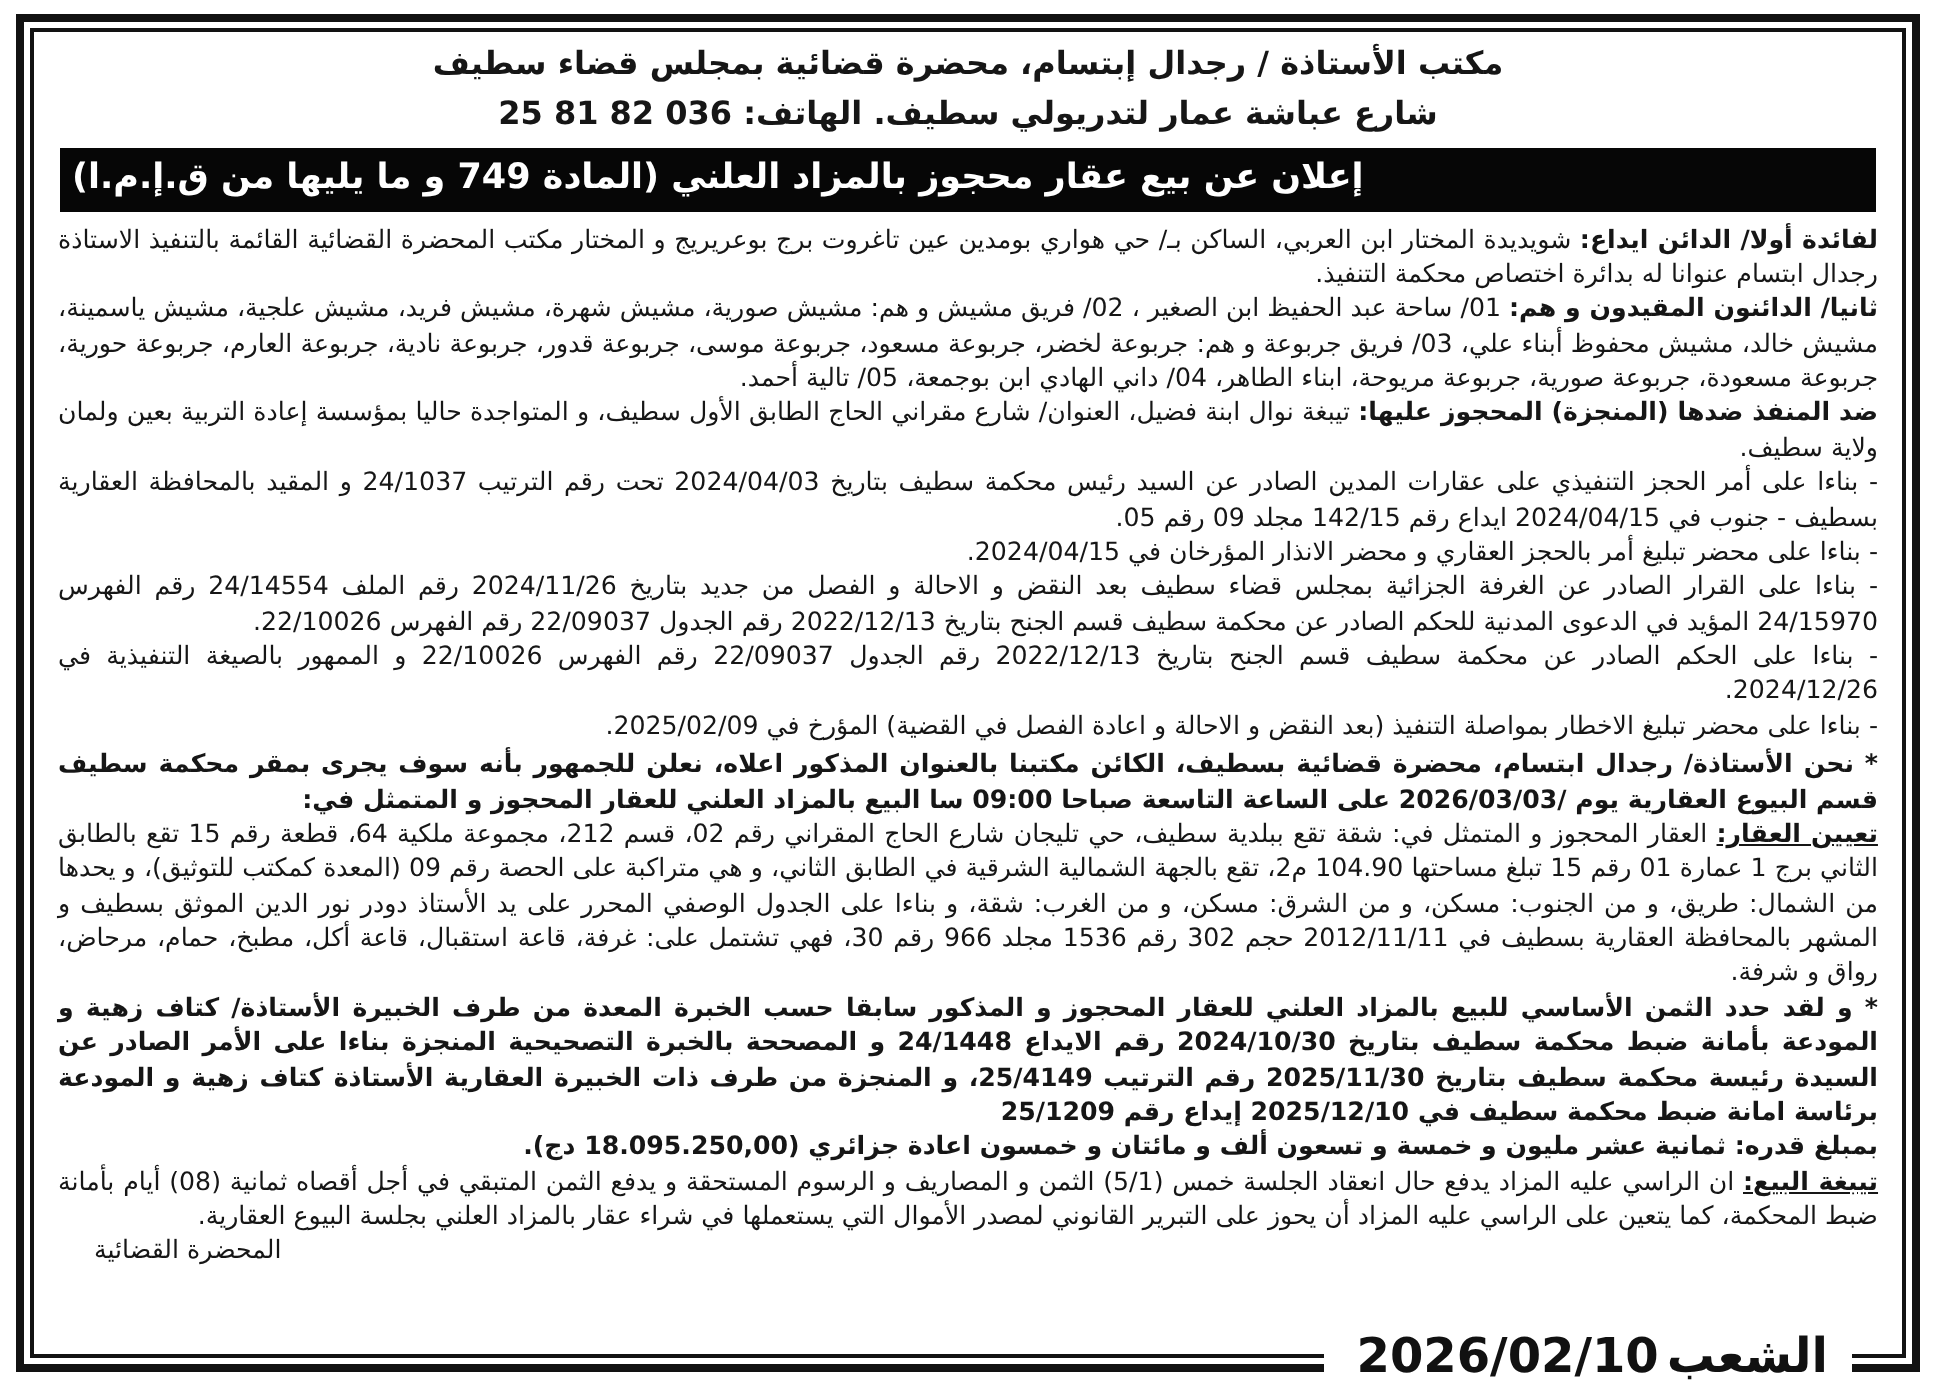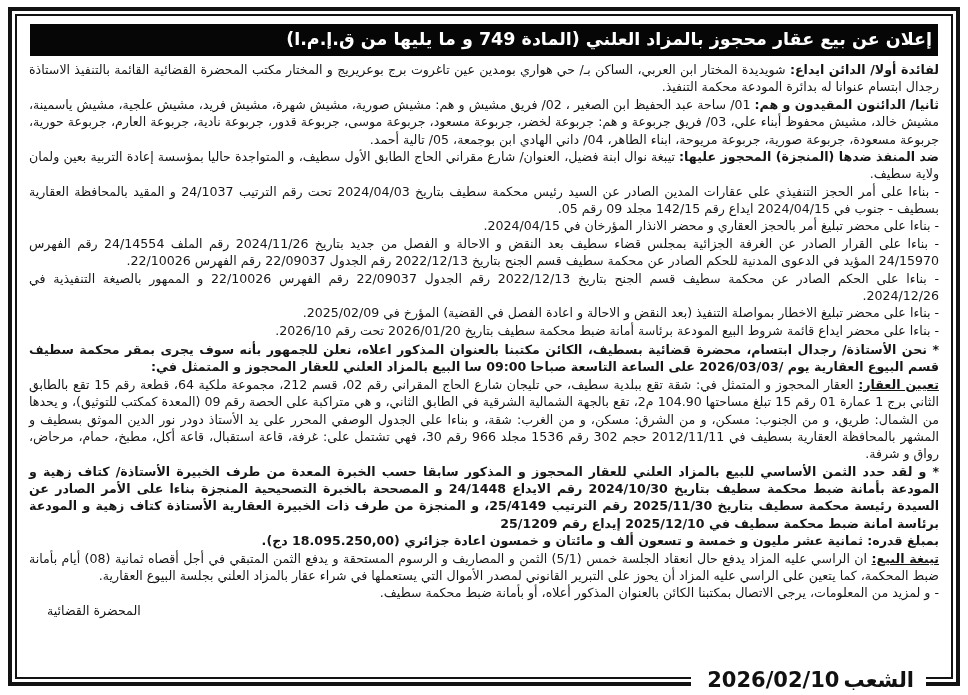--- a/index.html
+++ b/index.html
@@ -9,69 +9,71 @@
     font-family:"DejaVu Sans", sans-serif; color:#161616; box-sizing:border-box;
     padding:7px 8px 9px 8px;
   }
   .frame-outer { border:4px solid #121212; height:100%; box-sizing:border-box; padding:3px; }
   .frame-inner {
     border:2px solid #121212; height:100%; box-sizing:border-box;
     padding:4px 12px 10px 12px; direction:rtl; overflow:hidden;
   }
   .office-header { text-align:center; font-weight:bold; font-size:16px; line-height:1.55; }
   .banner {
-    background:#060606; color:#ffffff; text-align:right; font-weight:bold;
+    background:#060606; color:#ffffff; text-align:left; font-weight:bold;
     font-size:17.5px; padding:5px 6px 7px 6px; margin:4px 1px 5px 1px;
   }
   .para { margin:0; direction:rtl; text-align:justify; font-size:12.6px; line-height:1.38; }
   .gap { margin-top:2px; }
   .b  { font-weight:bold; }
   .bu { font-weight:bold; text-decoration:underline; }
   .bold-para { font-weight:bold; }
   .sig { margin:1px 0 0 0; direction:rtl; text-align:left; font-weight:normal; font-size:12.6px; padding-left:18px; }
   .footer {
     position:absolute; bottom:1px; right:42px; background:#ffffff;
-    direction:rtl; font-weight:bold; font-size:21px; padding:2px 12px; color:#111111;
+    direction:rtl; font-weight:bold; font-size:24px; padding:2px 12px; color:#111111;
   }
   .footer span { margin-left:4px; }
 </style>
 </head>
 <body>
 
 <div class="page">
   <div class="frame-outer">
     <div class="frame-inner">
 
+      <div class="office-header">
+        <div>مكتب الأستاذة / رجدال إبتسام، محضرة قضائية بمجلس قضاء سطيف</div>
+        <div>شارع عباشة عمار لتدريولي سطيف. الهاتف: 036 82 81 25</div>
+      </div>
 
       <div class="banner">إعلان عن بيع عقار محجوز بالمزاد العلني (المادة 749 و ما يليها من ق.إ.م.ا)</div>
 
-      <p class="para"><span class="b">لفائدة أولا/ الدائن ايداع:</span><span> شويديدة المختار ابن العربي، الساكن بـ/ حي هواري بومدين عين تاغروت برج بوعريريج و المختار مكتب المحضرة القضائية القائمة بالتنفيذ الاستاذة رجدال ابتسام عنوانا له بدائرة المودعة محكمة التنفيذ.</span></p>
+      <p class="para"><span class="b">لفائدة أولا/ الدائن ايداع:</span><span> شويديدة المختار ابن العربي، الساكن بـ/ حي هواري بومدين عين تاغروت برج بوعريريج و المختار مكتب المحضرة القضائية القائمة بالتنفيذ الاستاذة رجدال ابتسام عنوانا له بدائرة اختصاص محكمة التنفيذ.</span></p>
 
       <p class="para"><span class="b">ثانيا/ الدائنون المقيدون و هم:</span><span> 01/ ساحة عبد الحفيظ ابن الصغير ، 02/ فريق مشيش و هم: مشيش صورية، مشيش شهرة، مشيش فريد، مشيش علجية، مشيش ياسمينة، مشيش خالد، مشيش محفوظ أبناء علي، 03/ فريق جربوعة و هم: جربوعة لخضر، جربوعة مسعود، جربوعة موسى، جربوعة قدور، جربوعة نادية، جربوعة العارم، جربوعة حورية، جربوعة مسعودة، جربوعة صورية، جربوعة مريوحة، ابناء الطاهر، 04/ داني الهادي ابن بوجمعة، 05/ تالية أحمد.</span></p>
 
       <p class="para"><span class="b">ضد المنفذ ضدها (المنجزة) المحجوز عليها:</span><span> تيبغة نوال ابنة فضيل، العنوان/ شارع مقراني الحاج الطابق الأول سطيف، و المتواجدة حاليا بمؤسسة إعادة التربية بعين ولمان ولاية سطيف.</span></p>
 
       <p class="para">- بناءا على أمر الحجز التنفيذي على عقارات المدين الصادر عن السيد رئيس محكمة سطيف بتاريخ 2024/04/03 تحت رقم الترتيب 24/1037 و المقيد بالمحافظة العقارية بسطيف - جنوب في 2024/04/15 ايداع رقم 142/15 مجلد 09 رقم 05.</p>
       <p class="para">- بناءا على محضر تبليغ أمر بالحجز العقاري و محضر الانذار المؤرخان في 2024/04/15.</p>
       <p class="para">- بناءا على القرار الصادر عن الغرفة الجزائية بمجلس قضاء سطيف بعد النقض و الاحالة و الفصل من جديد بتاريخ 2024/11/26 رقم الملف 24/14554 رقم الفهرس 24/15970 المؤيد في الدعوى المدنية للحكم الصادر عن محكمة سطيف قسم الجنح بتاريخ 2022/12/13 رقم الجدول 22/09037 رقم الفهرس 22/10026.</p>
       <p class="para">- بناءا على الحكم الصادر عن محكمة سطيف قسم الجنح بتاريخ 2022/12/13 رقم الجدول 22/09037 رقم الفهرس 22/10026 و الممهور بالصيغة التنفيذية في 2024/12/26.</p>
       <p class="para">- بناءا على محضر تبليغ الاخطار بمواصلة التنفيذ (بعد النقض و الاحالة و اعادة الفصل في القضية) المؤرخ في 2025/02/09.</p>
-      <p class="para">- بناءا على محضر ايداع قائمة شروط البيع المودعة برئاسة أمانة ضبط محكمة سطيف بتاريخ 2026/01/20 تحت رقم 2026/10.</p>
 
       <p class="para bold-para gap">* نحن الأستاذة/ رجدال ابتسام، محضرة قضائية بسطيف، الكائن مكتبنا بالعنوان المذكور اعلاه، نعلن للجمهور بأنه سوف يجرى بمقر محكمة سطيف قسم البيوع العقارية يوم /2026/03/03 على الساعة التاسعة صباحا 09:00 سا البيع بالمزاد العلني للعقار المحجوز و المتمثل في:</p>
 
       <p class="para"><span class="bu">تعيين العقار:</span><span> العقار المحجوز و المتمثل في: شقة تقع ببلدية سطيف، حي تليجان شارع الحاج المقراني رقم 02، قسم 212، مجموعة ملكية 64، قطعة رقم 15 تقع بالطابق الثاني برج 1 عمارة 01 رقم 15 تبلغ مساحتها 104.90 م2، تقع بالجهة الشمالية الشرقية في الطابق الثاني، و هي متراكبة على الحصة رقم 09 (المعدة كمكتب للتوثيق)، و يحدها من الشمال: طريق، و من الجنوب: مسكن، و من الشرق: مسكن، و من الغرب: شقة، و بناءا على الجدول الوصفي المحرر على يد الأستاذ دودر نور الدين الموثق بسطيف و المشهر بالمحافظة العقارية بسطيف في 2012/11/11 حجم 302 رقم 1536 مجلد 966 رقم 30، فهي تشتمل على: غرفة، قاعة استقبال، قاعة أكل، مطبخ، حمام، مرحاض، رواق و شرفة.</span></p>
 
       <p class="para bold-para">* و لقد حدد الثمن الأساسي للبيع بالمزاد العلني للعقار المحجوز و المذكور سابقا حسب الخبرة المعدة من طرف الخبيرة الأستاذة/ كتاف زهية و المودعة بأمانة ضبط محكمة سطيف بتاريخ 2024/10/30 رقم الايداع 24/1448 و المصححة بالخبرة التصحيحية المنجزة بناءا على الأمر الصادر عن السيدة رئيسة محكمة سطيف بتاريخ 2025/11/30 رقم الترتيب 25/4149، و المنجزة من طرف ذات الخبيرة العقارية الأستاذة كتاف زهية و المودعة برئاسة امانة ضبط محكمة سطيف في 2025/12/10 إيداع رقم 25/1209</p>
 
       <p class="para bold-para"><span class="b">بمبلغ قدره:</span><span> ثمانية عشر مليون و خمسة و تسعون ألف و مائتان و خمسون اعادة جزائري (18.095.250,00 دج).</span></p>
 
       <p class="para"><span class="bu">تيبغة البيع:</span><span> ان الراسي عليه المزاد يدفع حال انعقاد الجلسة خمس (5/1) الثمن و المصاريف و الرسوم المستحقة و يدفع الثمن المتبقي في أجل أقصاه ثمانية (08) أيام بأمانة ضبط المحكمة، كما يتعين على الراسي عليه المزاد أن يحوز على التبرير القانوني لمصدر الأموال التي يستعملها في شراء عقار بالمزاد العلني بجلسة البيوع العقارية.</span></p>
 
-      <p class="para">- و لمزيد من المعلومات، يرجى الاتصال بمكتبنا الكائن بالعنوان المذكور أعلاه، أو بأمانة ضبط محكمة سطيف.</p>
 
       <p class="sig">المحضرة القضائية</p>
 
     </div>
   </div>
 
   <div class="footer">
     <span>الشعب</span><span>2026/02/10</span>
   </div>
 </div>

